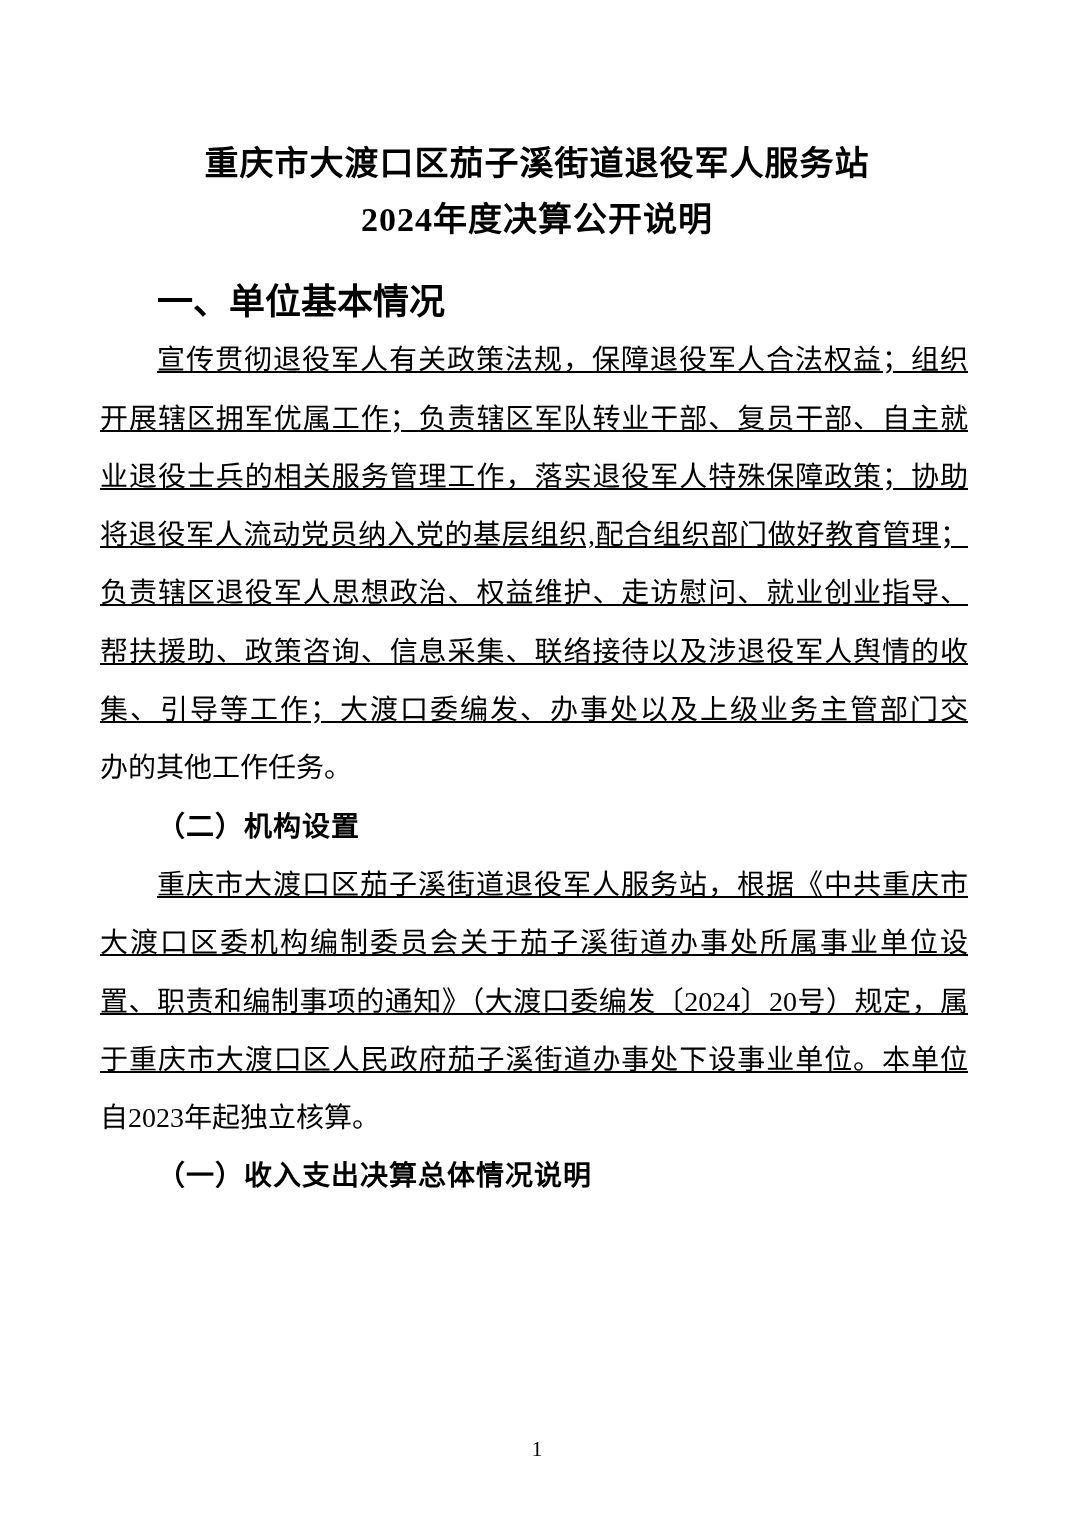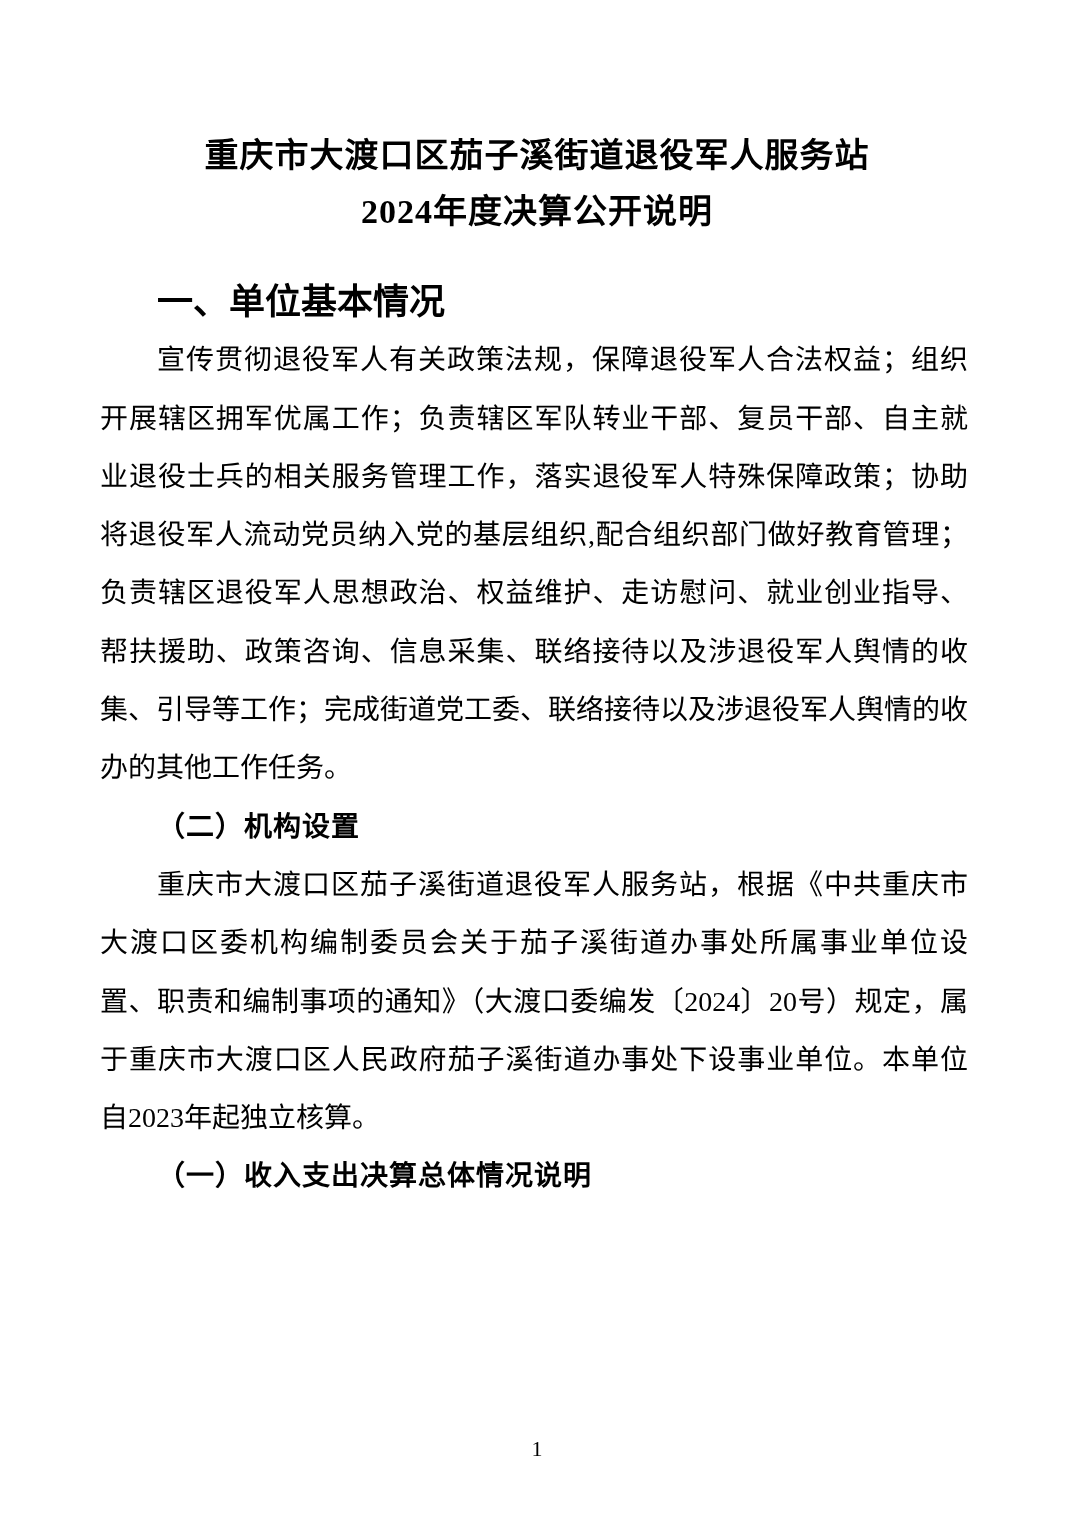--- a/index.html
+++ b/index.html
@@ -12,21 +12,21 @@
     width: 1074px;
     height: 1520px;
     background: #ffffff;
     color: #000000;
     overflow: hidden;
     font-family: "Liberation Serif", "DejaVu Serif", serif;
   }
   
   .title-block {
     position: absolute;
-    top: 128px;
+    top: 136px;
     left: 0;
     width: 100%;
     text-align: center;
   }
   .title-line {
     font-size: 34px;
     line-height: 56px;
     font-weight: bold;
     letter-spacing: 1px;
     font-family: "Liberation Serif", "DejaVu Serif", serif;
@@ -43,20 +43,21 @@
     line-height: 58.3px;
     font-size: 28px;
     white-space: nowrap;
     font-weight: normal;
   }
   
   .fill {
     white-space: normal;
     text-align: justify;
     text-align-last: justify;
+    text-decoration: underline;
   }
   
   .ind { padding-left: 57px; }
   
   .hd-sans {
     font-family: "Liberation Sans", "DejaVu Sans", sans-serif;
     font-weight: bold;
     font-size: 36px;
   }
   
@@ -91,21 +92,21 @@
 
     <div class="ln hd-sans ind">一、单位基本情况</div>
 
 
     <div class="ln fill ind">宣传贯彻退役军人有关政策法规，保障退役军人合法权益；组织</div>
     <div class="ln fill">开展辖区拥军优属工作；负责辖区军队转业干部、复员干部、自主就</div>
     <div class="ln fill">业退役士兵的相关服务管理工作，落实退役军人特殊保障政策；协助</div>
     <div class="ln fill">将退役军人流动党员纳入党的基层组织,配合组织部门做好教育管理；</div>
     <div class="ln fill">负责辖区退役军人思想政治、权益维护、走访慰问、就业创业指导、</div>
     <div class="ln fill">帮扶援助、政策咨询、信息采集、联络接待以及涉退役军人舆情的收</div>
-    <div class="ln fill">集、引导等工作；完成街道党工委、联络接待以及涉退役军人舆情的收</div>
+    <div class="ln fill">集、引导等工作；大渡口委编发、办事处以及上级业务主管部门交</div>
     <div class="ln">办的其他工作任务。</div>
 
     <div class="ln hd-kai ind">（二）机构设置</div>
 
     <div class="ln fill ind">重庆市大渡口区茄子溪街道退役军人服务站，根据《中共重庆市</div>
     <div class="ln fill">大渡口区委机构编制委员会关于茄子溪街道办事处所属事业单位设</div>
     <div class="ln fill">置、职责和编制事项的通知》（大渡口委编发〔2024〕20号）规定，属</div>
     <div class="ln fill">于重庆市大渡口区人民政府茄子溪街道办事处下设事业单位。本单位</div>
     <div class="ln">自2023年起独立核算。</div>
 

